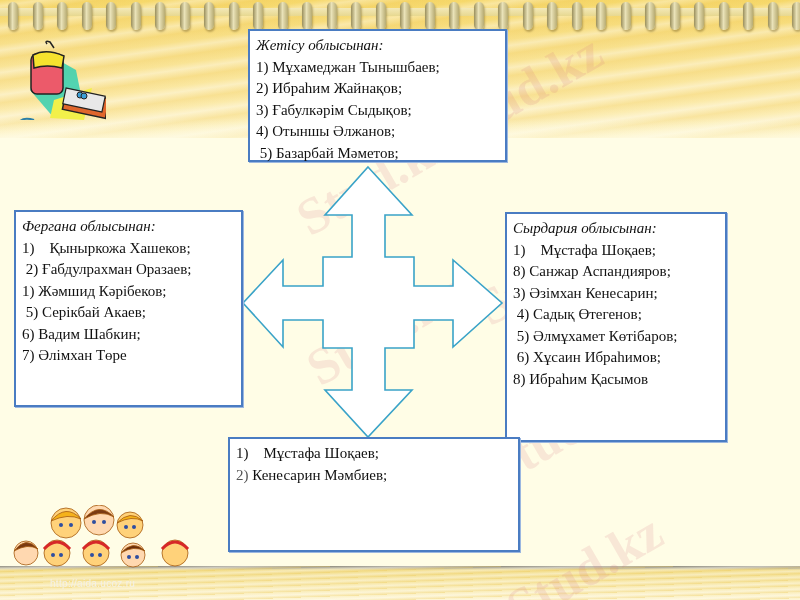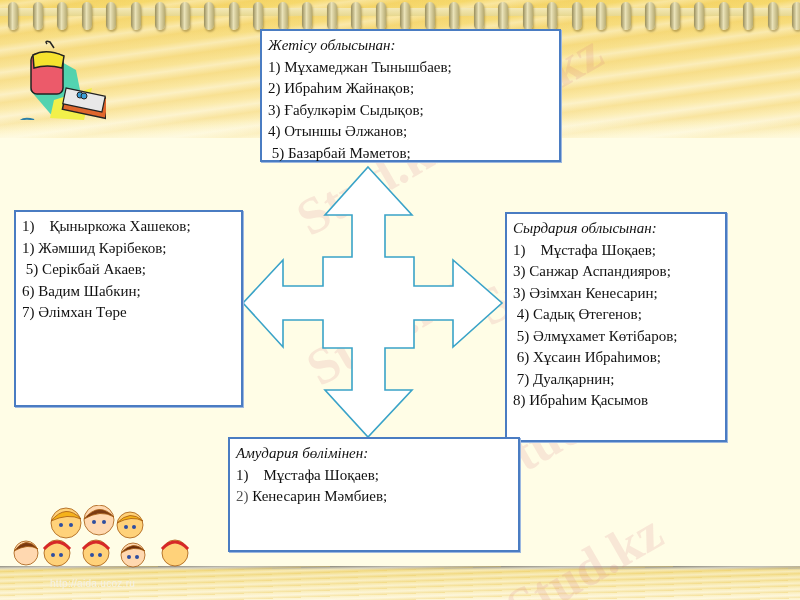--- a/index.html
+++ b/index.html
@@ -45,21 +45,21 @@
   }
   .box {
     position:absolute; background:#ffffff; border:2px solid #4a7cc2;
     box-shadow:1px 1px 0 #9bb7e0; box-sizing:border-box;
     font-size:15px; line-height:21.5px; color:#111;
     padding:4px 6px;
   }
   .box .title { font-style:italic; }
   .box .item { white-space:nowrap; }
   .box .gray { color:#555; }
-  #box-top { left:260px; top:29px; width:301px; height:133px; }
+  #box-top { left:248px; top:29px; width:259px; height:133px; }
   #box-left { left:14px; top:210px; width:229px; height:197px; }
   #box-right { left:505px; top:212px; width:222px; height:230px; }
   #box-bottom { left:228px; top:437px; width:292px; height:115px; }
   .arrow { position:absolute; left:0; top:0; }
   .clip { position:absolute; }
 </style>
 </head>
 <body>
 
 <div class="bg-top"></div>
@@ -169,36 +169,36 @@
 <div class="box" id="box-top">
   <div class="title">Жетісу облысынан:</div>
   <div class="item">1)    Мұхамеджан Тынышбаев;</div>
   <div class="item">2) Ибраһим Жайнақов;</div>
   <div class="item">3) Ғабулкәрім Сыдықов;</div>
   <div class="item">4) Отыншы Әлжанов;</div>
   <div class="item" style="white-space:pre"> 5) Базарбай Мәметов;</div>
 </div>
 
 <div class="box" id="box-left">
+  <div class="title">Фергана облысынан:</div>
   <div class="item" style="white-space:pre">1)    Қыныркожа Хашеков;</div>
+  <div class="item" style="white-space:pre"> 2) Ғабдулрахман Оразаев;</div>
   <div class="item">1) Жәмшид Кәрібеков;</div>
   <div class="item" style="white-space:pre"> 5) Серікбай Акаев;</div>
   <div class="item">6) Вадим Шабкин;</div>
   <div class="item">7) Әлімхан Төре</div>
 </div>
 
 <div class="box" id="box-right">
   <div class="title">Сырдария облысынан:</div>
   <div class="item" style="white-space:pre">1)    Мұстафа Шоқаев;</div>
-  <div class="item">3) Санжар Аспандияров;</div>
+  <div class="item">8) Санжар Аспандияров;</div>
   <div class="item">3) Әзімхан Кенесарин;</div>
   <div class="item" style="white-space:pre"> 4) Садық Өтегенов;</div>
   <div class="item" style="white-space:pre"> 5) Әлмұхамет Көтібаров;</div>
   <div class="item" style="white-space:pre"> 6) Хұсаин Ибраһимов;</div>
-  <div class="item" style="white-space:pre"> 7) Дуалқарнин;</div>
   <div class="item">8) Ибраһим Қасымов</div>
 </div>
 
 <div class="box" id="box-bottom">
-  <div class="title">Амудария бөлімінен:</div>
   <div class="item" style="white-space:pre"><span>1)</span><span>    Мұстафа Шоқаев;</span></div>
   <div class="item" style="white-space:pre"><span class="gray">2)</span><span> Кенесарин Мәмбиев;</span></div>
 </div>
 
 </body></html>

